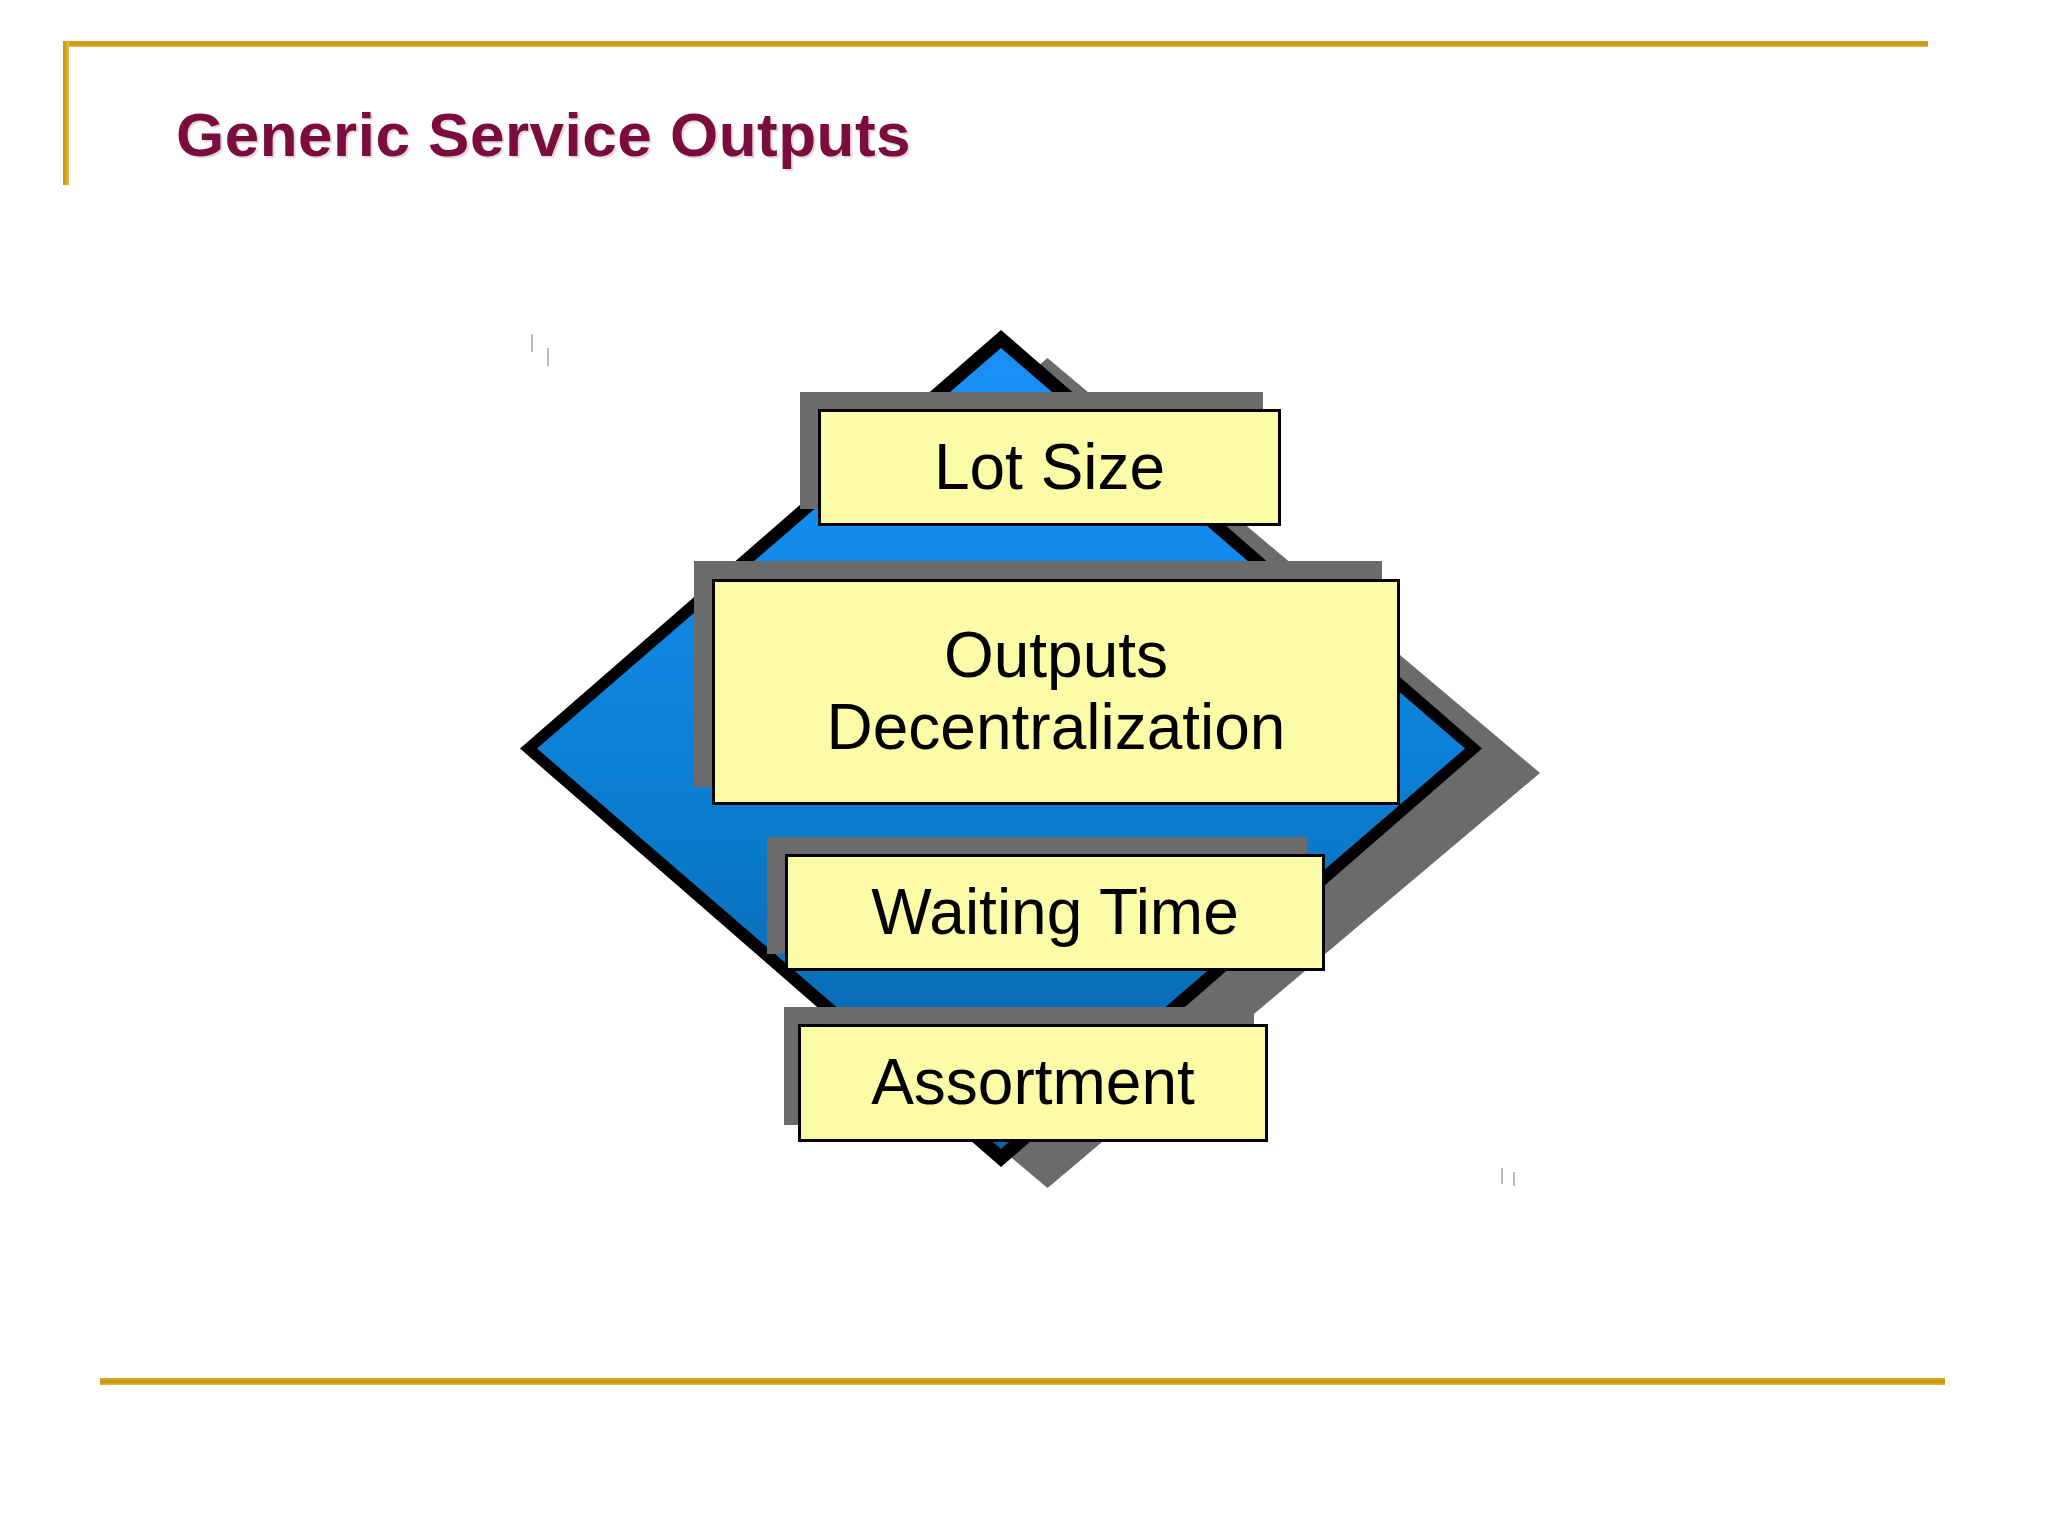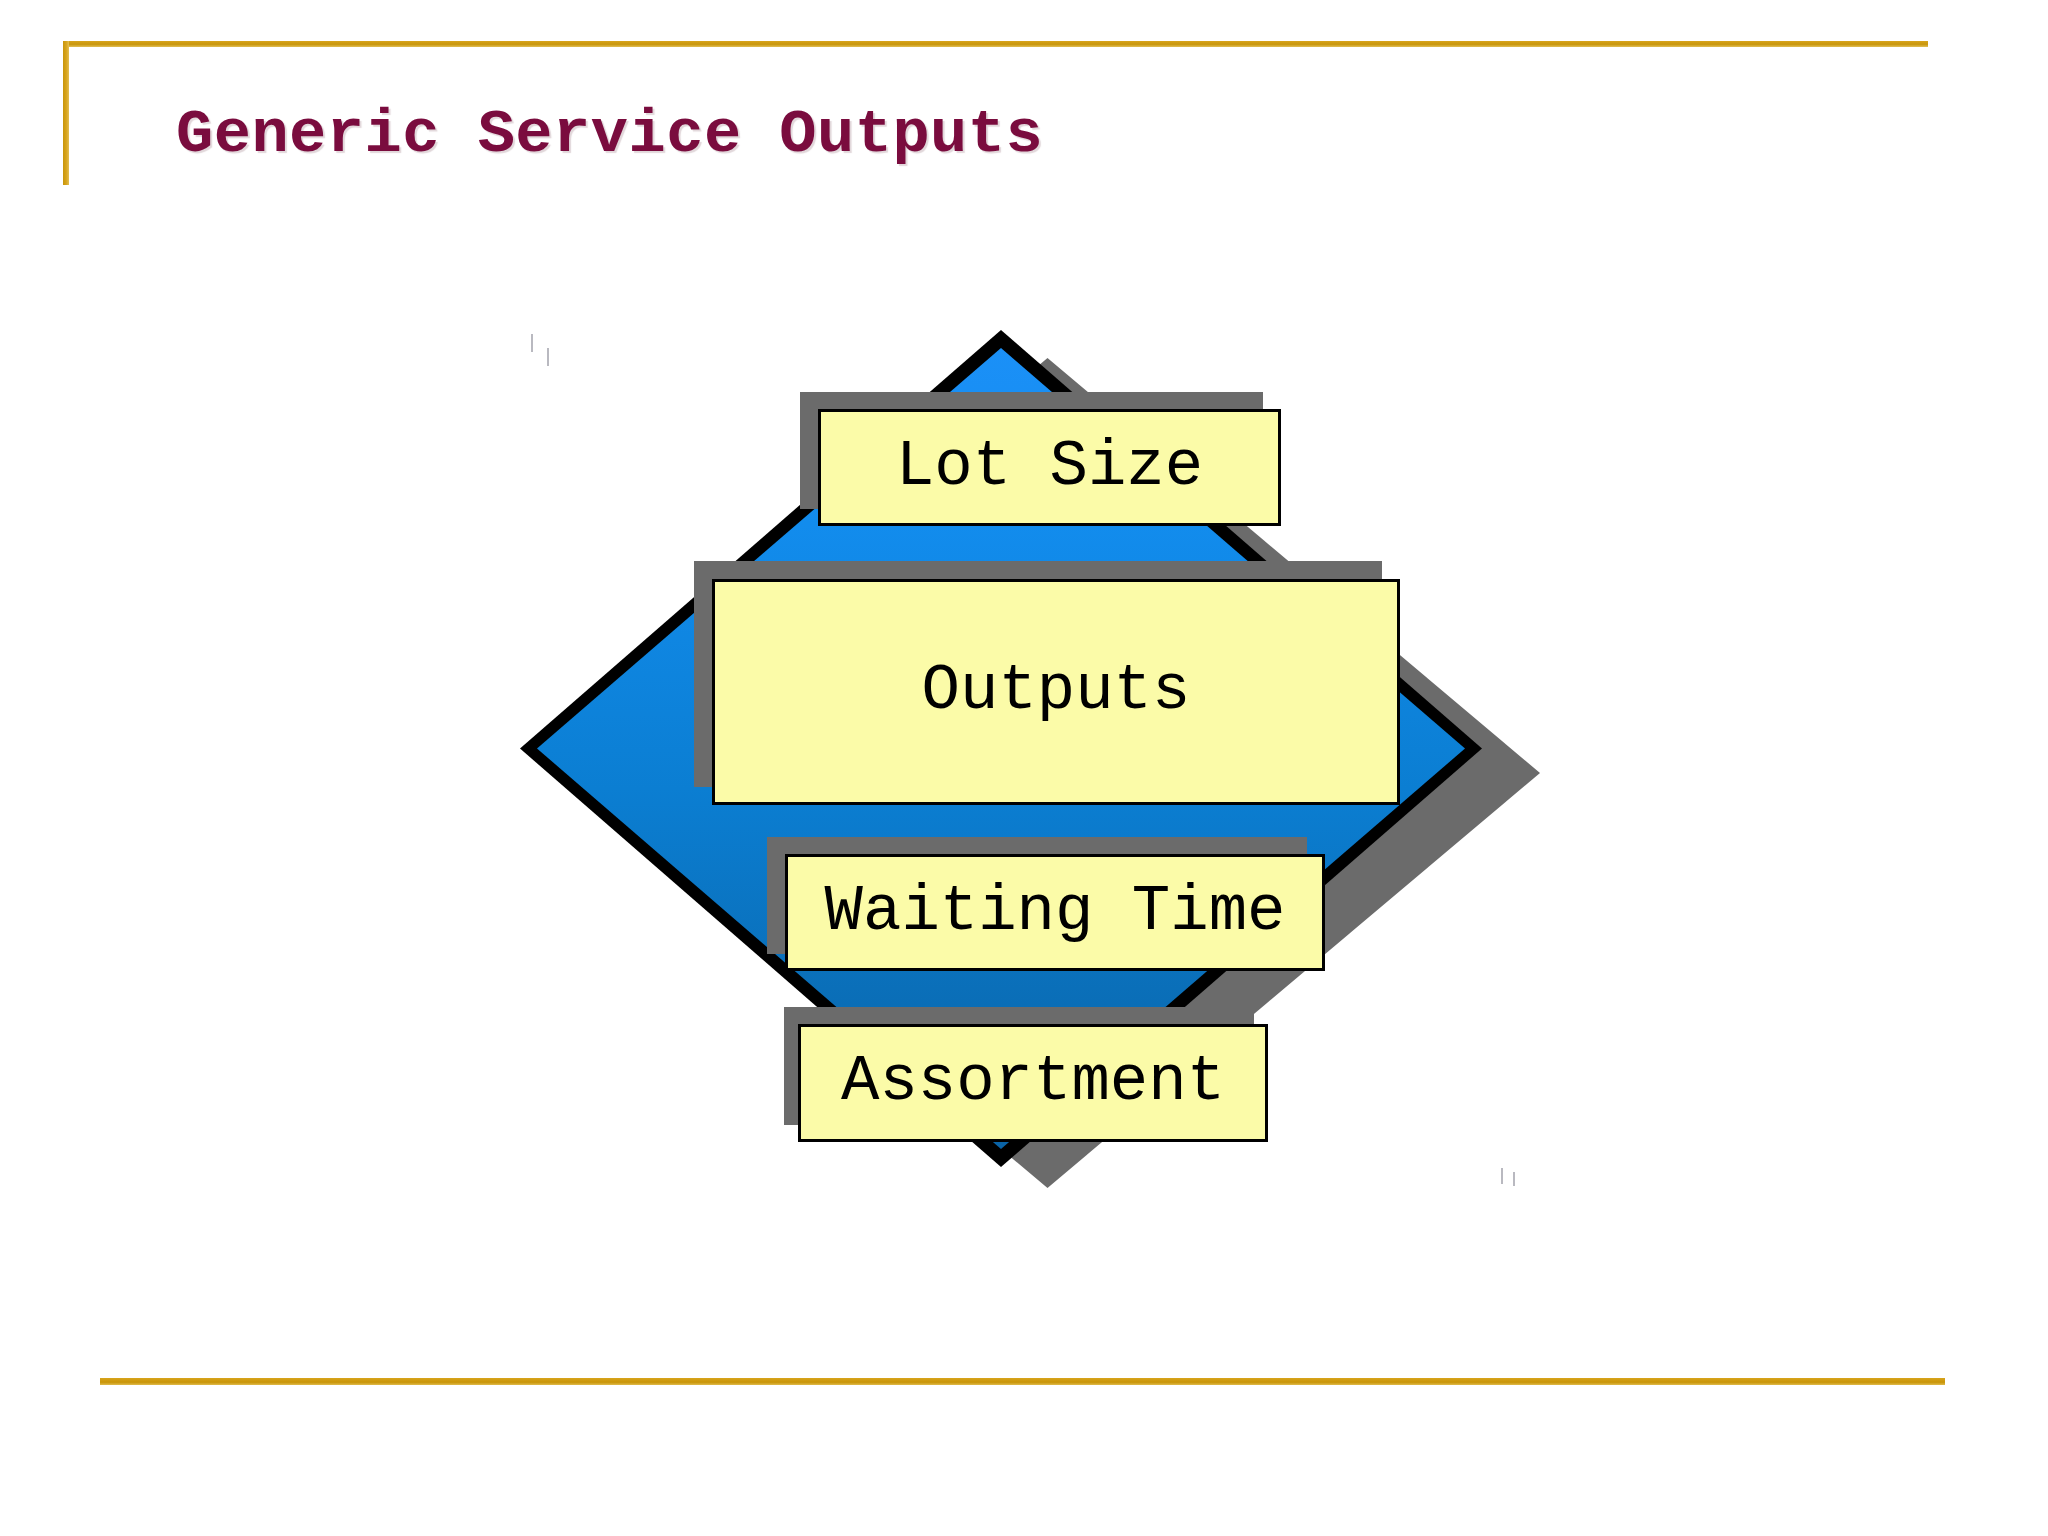--- a/index.html
+++ b/index.html
@@ -6,21 +6,21 @@
     margin: 0;
     padding: 0;
     background: #ffffff;
   }
   #slide {
     position: relative;
     width: 2048px;
     height: 1536px;
     background: #ffffff;
     overflow: hidden;
-    font-family: Liberation Mono, monospace;
+    font-family: Liberation Sans, sans-serif;
   }
 
   
   .frame-top {
     position: absolute;
     left: 63px;
     top: 41px;
     width: 1865px;
     height: 6px;
     background: linear-gradient(to bottom, #d8a41c 0%, #c8960c 55%, #e2bf55 100%);
@@ -163,20 +163,21 @@
 
     <div class="box-shadow shadow-lot"></div>
     <div class="box box-lot">
       <span>Lot Size</span>
     </div>
 
     <div class="box-shadow shadow-mkt"></div>
     <div class="box box-mkt">
       <span>
         <span>Outputs</span><br>
+        <span>Decentralization</span>
       </span>
     </div>
 
     <div class="box-shadow shadow-wait"></div>
     <div class="box box-wait">
       <span>Waiting Time</span>
     </div>
 
     <div class="box-shadow shadow-asst"></div>
     <div class="box box-asst">

